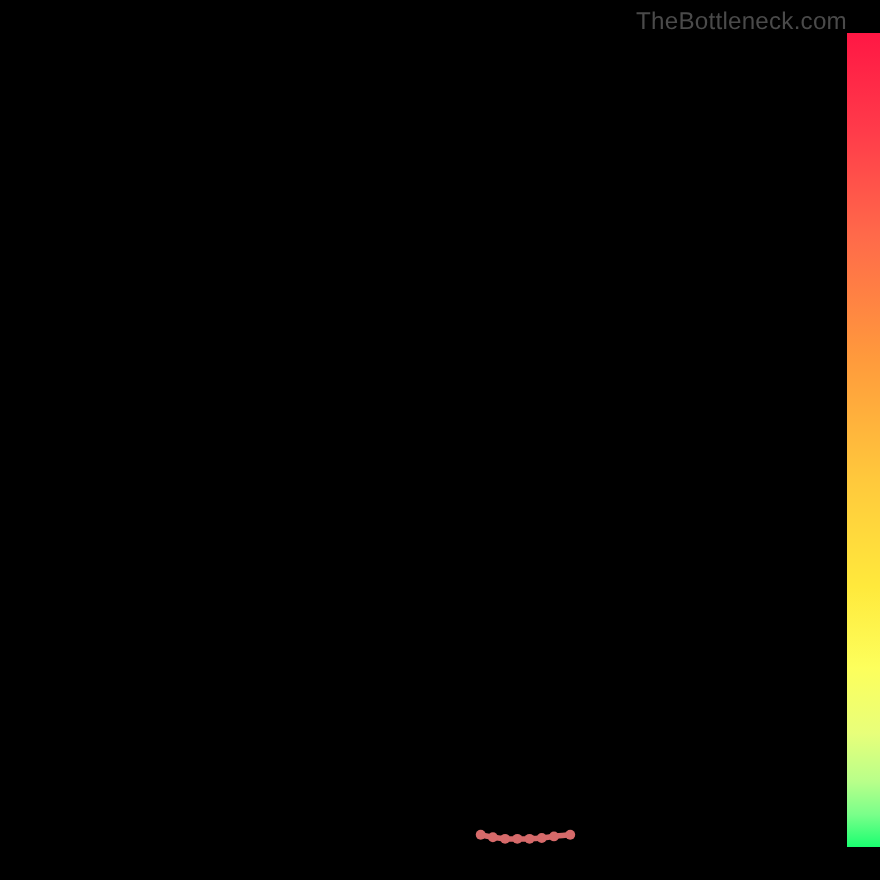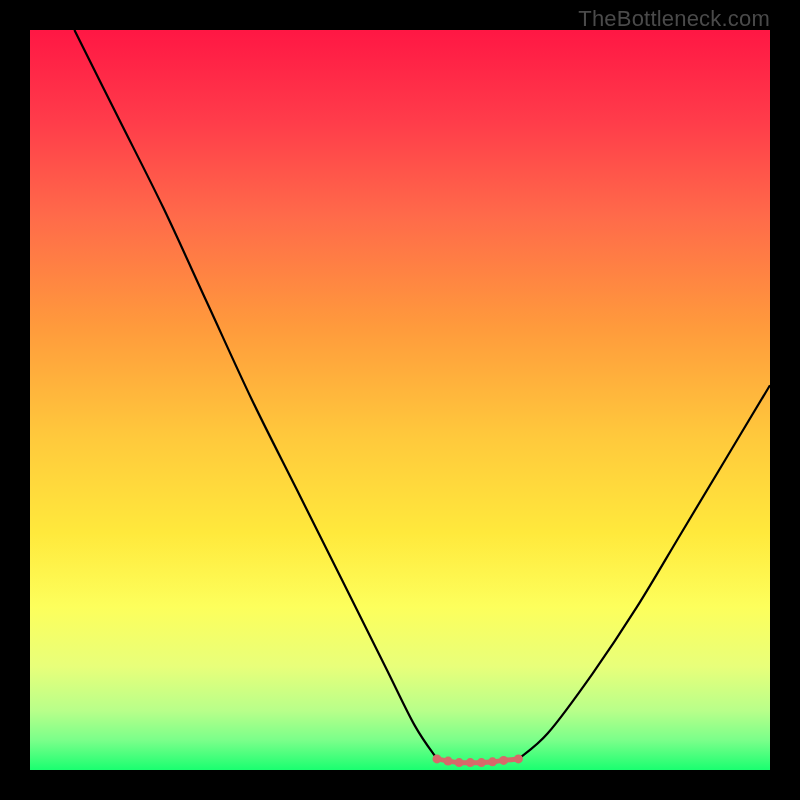--- a/index.html
+++ b/index.html
@@ -1,17 +1,17 @@
 <!DOCTYPE html>
 <html><head>
 <meta charset="utf-8">
 <style>
   * { margin: 0; padding: 0; box-sizing: border-box; }
   body { width: 800px; height: 800px; overflow: hidden; background: #000; position: relative; font-family: Arial, sans-serif; }
-  .container { width: 800px; height: 800px; position: relative; background: #000; }
+  .container { width: 800px; height: 800px; position: relative; background: #000; text-align: right; }
   .plot-area { position: absolute; left: 30px; top: 30px; width: 740px; height: 740px; }
   .gradient-bg { width: 100%; height: 100%; position: absolute; }
   .watermark { position: absolute; top: 6px; right: 30px; font-size: 22px; font-weight: 500; color: #4a4a4a; letter-spacing: 0.2px; }
   svg.curves { position: absolute; left: 0; top: 0; width: 100%; height: 100%; }
 </style>
 </head>
 <body>
 
 <div class="container">
   <div class="watermark">TheBottleneck.com</div>

